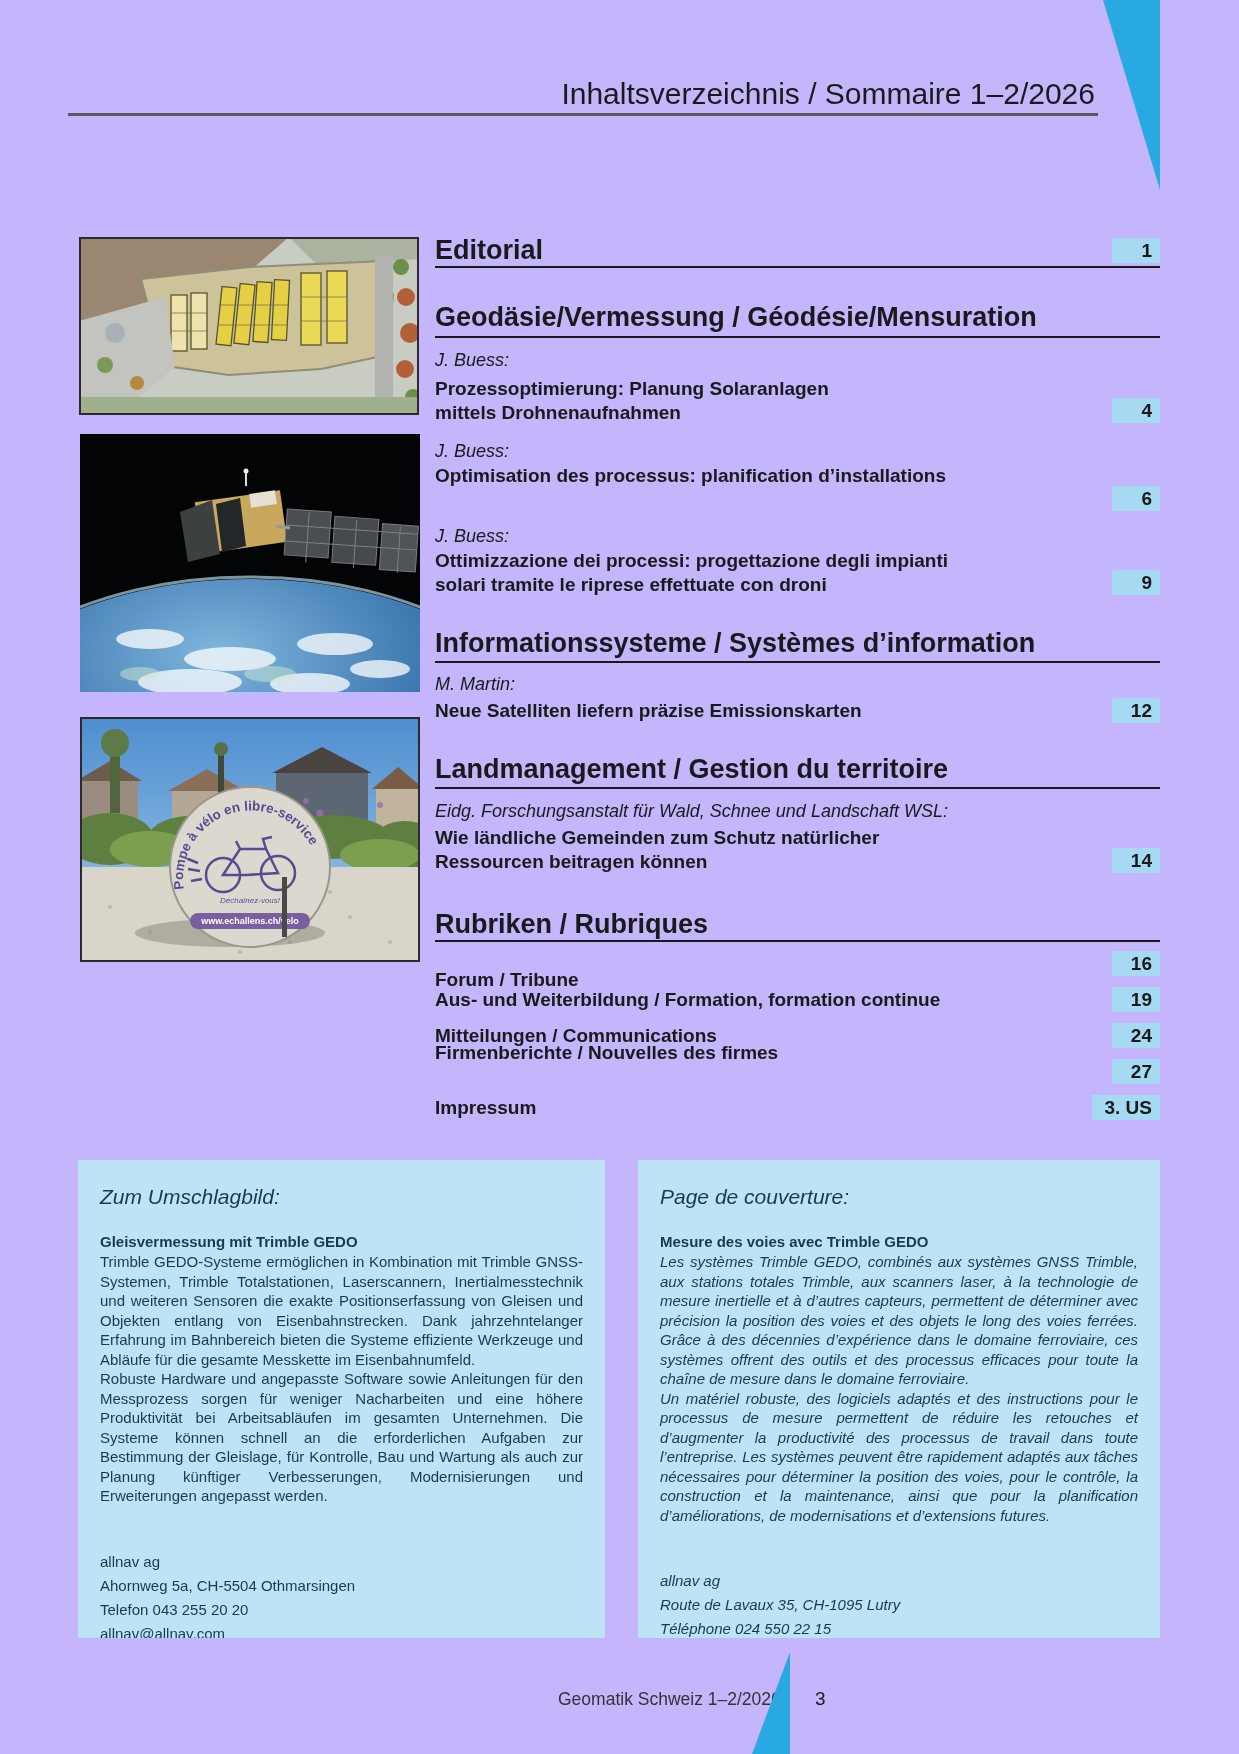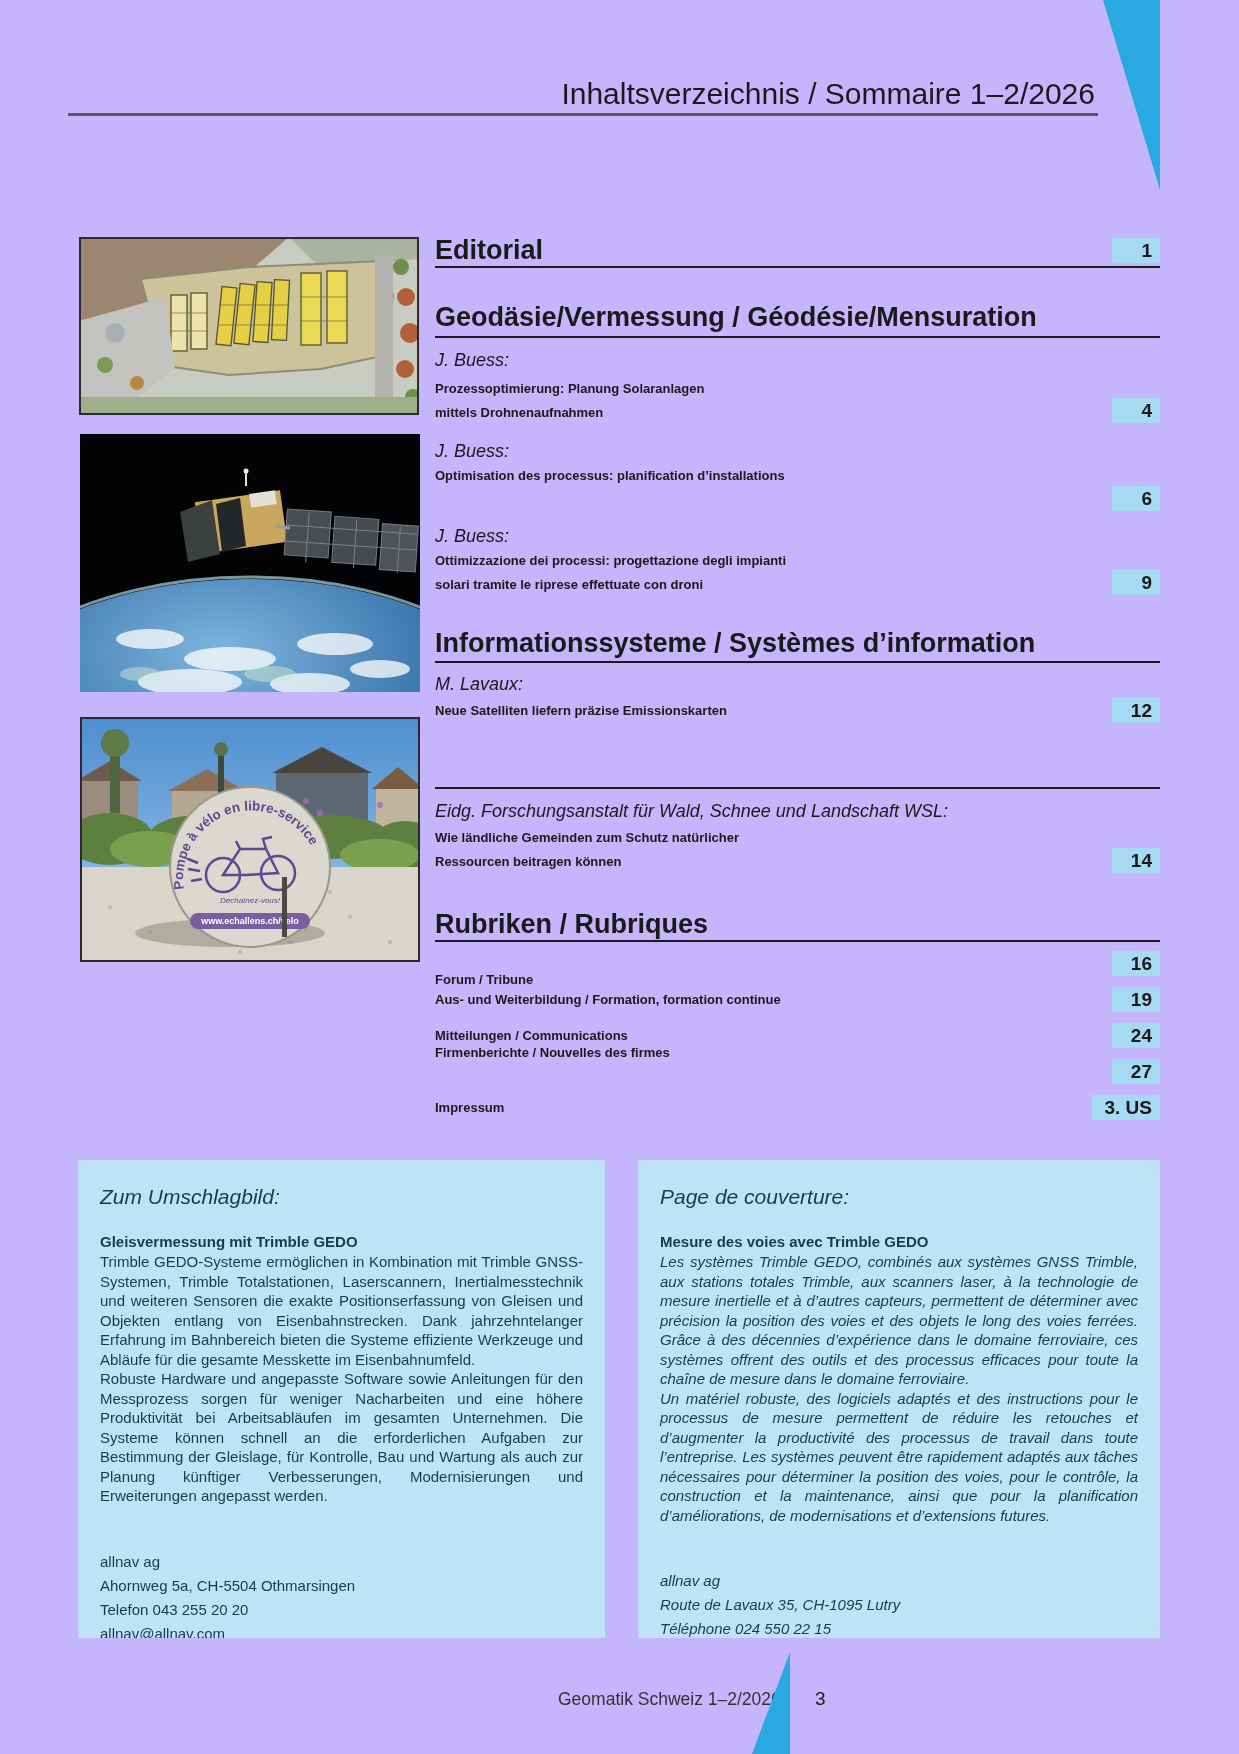--- a/index.html
+++ b/index.html
@@ -4,21 +4,21 @@
 <style>
   html,body{margin:0;padding:0;background:#ffffff;}
   .page{position:relative;width:1239px;height:1754px;background:#c4b5fd;overflow:hidden;
         font-family:"Liberation Sans",sans-serif;color:#1a1a1a;}
   .abs{position:absolute;}
   .hdr-title{font-size:30px;line-height:34px;font-weight:normal;color:#1a1a1a;white-space:nowrap;}
   .hdr-rule{height:3px;background:#595959;}
   .sec-title{font-size:27px;font-weight:bold;line-height:29px;white-space:nowrap;}
   .sec-rule{height:2px;background:#1a1a1a;}
   .author{font-size:18px;font-style:italic;line-height:22px;white-space:nowrap;}
-  .entry{font-size:13px;font-weight:bold;line-height:24px;white-space:nowrap;}
+  .entry{font-size:19px;font-weight:bold;line-height:24px;white-space:nowrap;}
   .pagebox{width:48px;height:25px;background:#a6daf3;font-size:19px;font-weight:bold;
            text-align:right;padding-right:8px;line-height:26px;box-sizing:border-box;color:#1a1a1a;}
   .pagebox.wide{width:68px;}
   .panel{background:#bfe3f6;box-sizing:border-box;padding:24px 22px;color:#173b4e;overflow:hidden;}
   .panel-title{font-size:21px;line-height:26px;margin:0 0 22px 0;font-weight:normal;font-style:italic;}
   .panel-h{font-size:15px;font-weight:bold;line-height:20px;margin:0;}
   .panel p{font-size:15px;line-height:19.5px;margin:0;text-align:justify;}
   .panel .contact{margin-top:44px;font-size:15px;line-height:24px;}
   .panel.fr .panel-h{}
   .panel.fr p{font-style:italic;}
@@ -216,24 +216,25 @@
   <div class="abs entry" style="left:435px;top:464px;">Optimisation des processus: planification d’installations</div>
   <div class="abs pagebox" style="right:79px;top:486px;">6</div>
 
   <div class="abs author" style="left:435px;top:525px;">J. Buess:</div>
   <div class="abs entry" style="left:435px;top:549px;">Ottimizzazione dei processi: progettazione degli impianti</div>
   <div class="abs entry" style="left:435px;top:573px;">solari tramite le riprese effettuate con droni</div>
   <div class="abs pagebox" style="right:79px;top:570px;">9</div>
 
   <div class="abs sec-title" style="left:435px;top:629px;">Informationssysteme / Systèmes d’information</div>
   <div class="abs sec-rule" style="left:435px;top:661px;width:725px;"></div>
-  <div class="abs author" style="left:435px;top:673px;">M. Lavaux:</div>
+  <div class="abs author" style="left:435px;top:673px;">M. Martin:</div>
   <div class="abs entry" style="left:435px;top:699px;">Neue Satelliten liefern präzise Emissionskarten</div>
   <div class="abs pagebox" style="right:79px;top:698px;">12</div>
 
+  <div class="abs sec-title" style="left:435px;top:755px;">Landmanagement / Gestion du territoire</div>
   <div class="abs sec-rule" style="left:435px;top:787px;width:725px;"></div>
   <div class="abs author" style="left:435px;top:800px;">Eidg. Forschungsanstalt für Wald, Schnee und Landschaft WSL:</div>
   <div class="abs entry" style="left:435px;top:826px;">Wie ländliche Gemeinden zum Schutz natürlicher</div>
   <div class="abs entry" style="left:435px;top:850px;">Ressourcen beitragen können</div>
   <div class="abs pagebox" style="right:79px;top:848px;">14</div>
 
   <div class="abs sec-title" style="left:435px;top:910px;">Rubriken / Rubriques</div>
   <div class="abs sec-rule" style="left:435px;top:940px;width:725px;"></div>
 
   <div class="abs entry" style="left:435px;top:968px;">Forum / Tribune</div>

